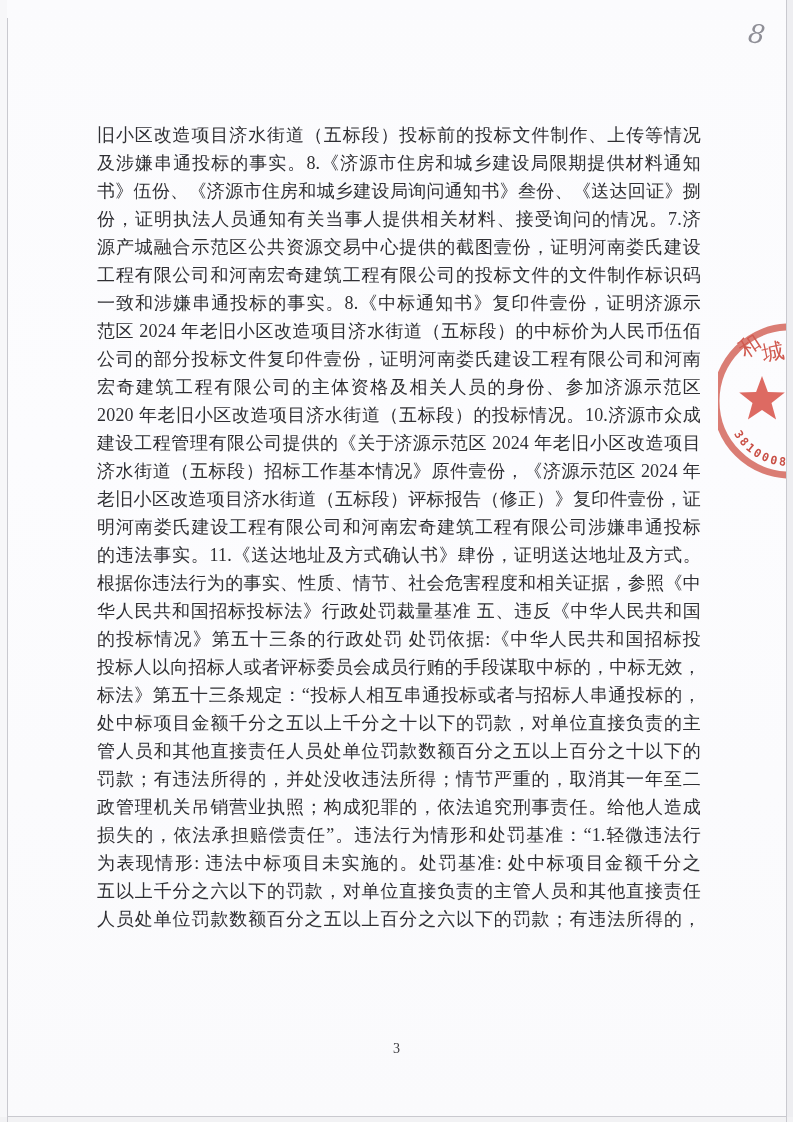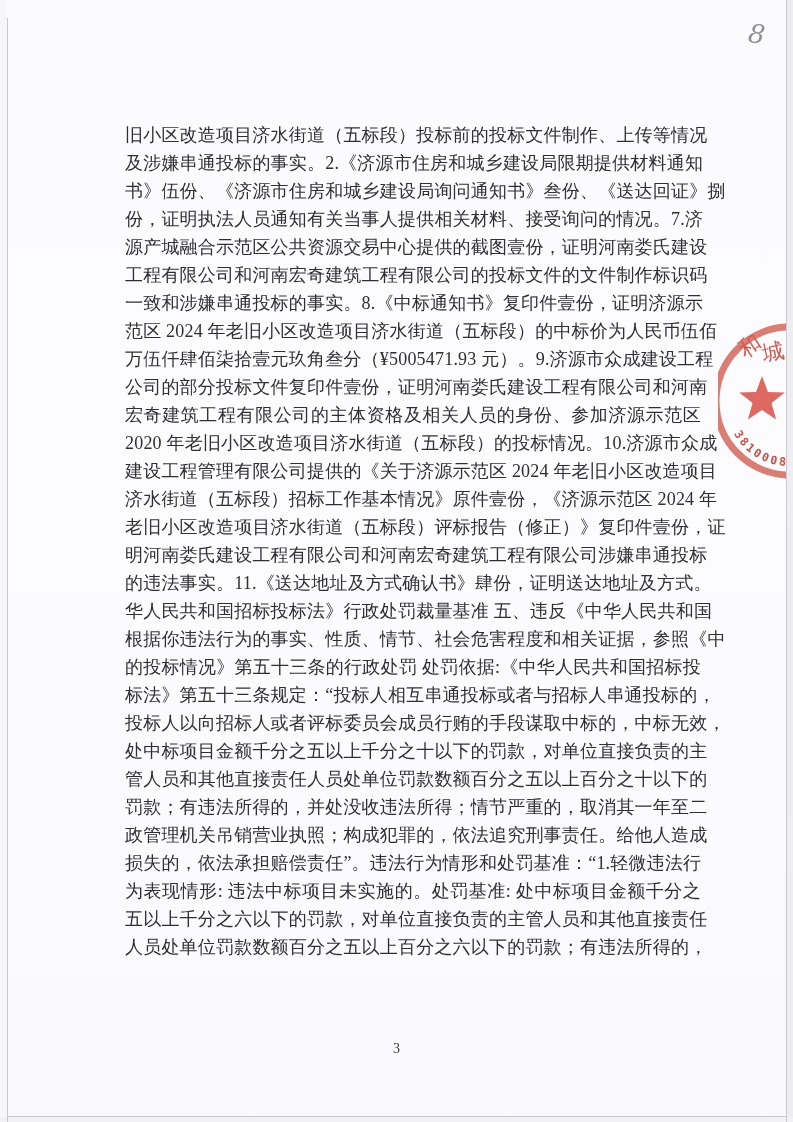--- a/index.html
+++ b/index.html
@@ -25,21 +25,20 @@
     color:#2f2f33;
     font-size:18px;line-height:28px;
     letter-spacing:0.2px;
   }
   .line{
     height:28px;
     text-align:justify;
     text-align-last:justify;
     text-justify:inter-character;
     white-space:nowrap;
-    margin-left:28px;
   }
 
   
   .handwritten{
     position:absolute;left:748px;top:20px;width:30px;height:34px;
     color:#8f8f97;font-size:26px;font-style:italic;font-weight:400;
     transform:rotate(8deg);
     font-family:"DejaVu Serif",serif;
   }
 
@@ -60,41 +59,40 @@
   <div class="outside-right"></div>
   <div class="outside-bottom"></div>
   <div class="edge edge-left"></div>
   <div class="edge edge-right"></div>
   <div class="edge edge-bottom"></div>
 
   <div class="handwritten">8</div>
 
   <div class="textblock">
     <div class="line">旧小区改造项目济水街道（五标段）投标前的投标文件制作、上传等情况</div>
-    <div class="line">及涉嫌串通投标的事实。2.《济源市住房和城乡建设局限期提供材料通知</div>
+    <div class="line">及涉嫌串通投标的事实。8.《济源市住房和城乡建设局限期提供材料通知</div>
     <div class="line">书》伍份、《济源市住房和城乡建设局询问通知书》叁份、《送达回证》捌</div>
     <div class="line">份，证明执法人员通知有关当事人提供相关材料、接受询问的情况。7.济</div>
     <div class="line">源产城融合示范区公共资源交易中心提供的截图壹份，证明河南娄氏建设</div>
     <div class="line">工程有限公司和河南宏奇建筑工程有限公司的投标文件的文件制作标识码</div>
     <div class="line">一致和涉嫌串通投标的事实。8.《中标通知书》复印件壹份，证明济源示</div>
     <div class="line">范区 2024 年老旧小区改造项目济水街道（五标段）的中标价为人民币伍佰</div>
-    <div class="line">万伍仟肆佰柒拾壹元玖角叁分（¥5005471.93 元）。9.济源市众成建设工程</div>
     <div class="line">公司的部分投标文件复印件壹份，证明河南娄氏建设工程有限公司和河南</div>
     <div class="line">宏奇建筑工程有限公司的主体资格及相关人员的身份、参加济源示范区</div>
     <div class="line">2020 年老旧小区改造项目济水街道（五标段）的投标情况。10.济源市众成</div>
     <div class="line">建设工程管理有限公司提供的《关于济源示范区 2024 年老旧小区改造项目</div>
     <div class="line">济水街道（五标段）招标工作基本情况》原件壹份，《济源示范区 2024 年</div>
     <div class="line">老旧小区改造项目济水街道（五标段）评标报告（修正）》复印件壹份，证</div>
     <div class="line">明河南娄氏建设工程有限公司和河南宏奇建筑工程有限公司涉嫌串通投标</div>
     <div class="line">的违法事实。11.《送达地址及方式确认书》肆份，证明送达地址及方式。</div>
+    <div class="line">根据你违法行为的事实、性质、情节、社会危害程度和相关证据，参照《中</div>
     <div class="line">华人民共和国招标投标法》行政处罚裁量基准 五、违反《中华人民共和国</div>
-    <div class="line">根据你违法行为的事实、性质、情节、社会危害程度和相关证据，参照《中</div>
     <div class="line">的投标情况》第五十三条的行政处罚 处罚依据:《中华人民共和国招标投</div>
+    <div class="line">投标人以向招标人或者评标委员会成员行贿的手段谋取中标的，中标无效，</div>
     <div class="line">标法》第五十三条规定：“投标人相互串通投标或者与招标人串通投标的，</div>
-    <div class="line">投标人以向招标人或者评标委员会成员行贿的手段谋取中标的，中标无效，</div>
     <div class="line">处中标项目金额千分之五以上千分之十以下的罚款，对单位直接负责的主</div>
     <div class="line">管人员和其他直接责任人员处单位罚款数额百分之五以上百分之十以下的</div>
     <div class="line">罚款；有违法所得的，并处没收违法所得；情节严重的，取消其一年至二</div>
     <div class="line">政管理机关吊销营业执照；构成犯罪的，依法追究刑事责任。给他人造成</div>
     <div class="line">损失的，依法承担赔偿责任”。违法行为情形和处罚基准：“1.轻微违法行</div>
     <div class="line">为表现情形: 违法中标项目未实施的。处罚基准: 处中标项目金额千分之</div>
     <div class="line">五以上千分之六以下的罚款，对单位直接负责的主管人员和其他直接责任</div>
     <div class="line">人员处单位罚款数额百分之五以上百分之六以下的罚款；有违法所得的，</div>
   </div>
 

